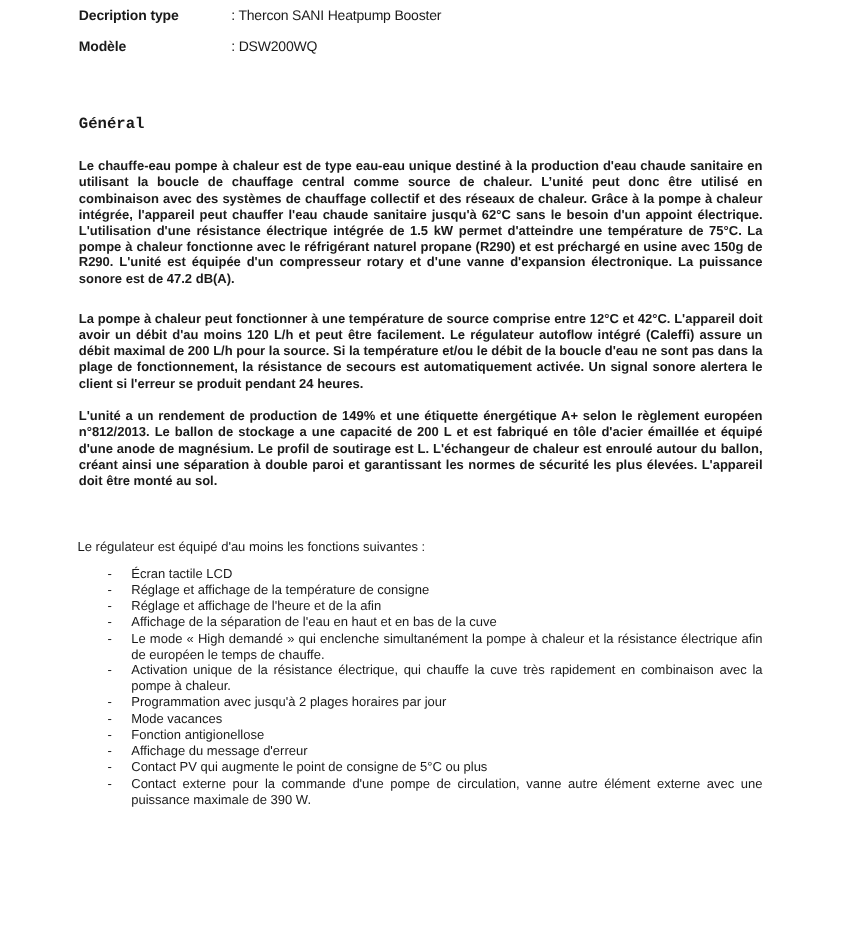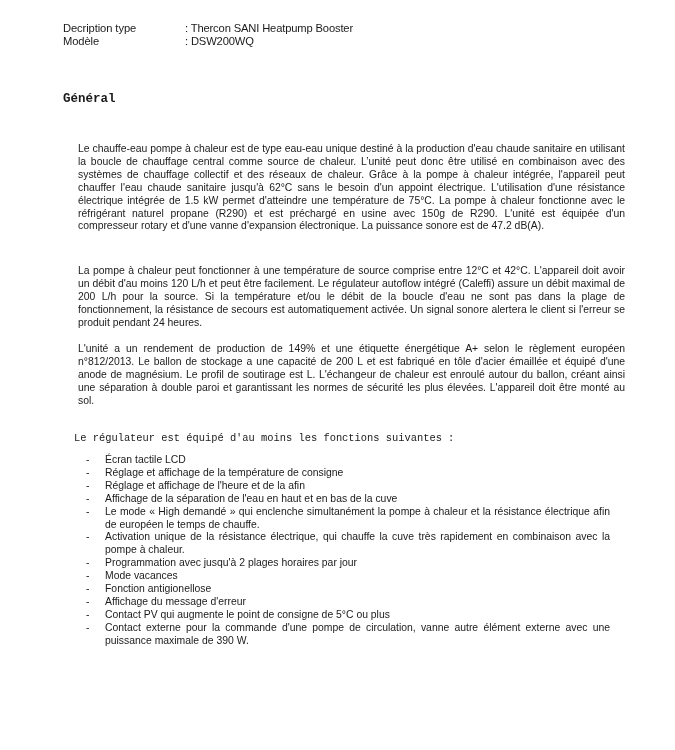--- a/index.html
+++ b/index.html
@@ -26,23 +26,22 @@
       position: absolute;
       left: 63px;
       font-family: "Liberation Sans", sans-serif;
       font-size: 11.2px;
       line-height: 14px;
       white-space: nowrap;
     }
     .meta-label {
       display: inline-block;
       width: 122px;
-      font-weight: normal;
+      font-weight: bold;
       letter-spacing: -0.1px;
-      margin-top: 15px;
     }
     .meta-value {
       display: inline-block;
       letter-spacing: -0.15px;
     }
     .section-title {
       position: absolute;
       left: 63px;
       top: 92px;
       font-family: Liberation Mono, monospace;
@@ -51,27 +50,28 @@
       line-height: 15px;
     }
     .para {
       position: absolute;
       left: 63px;
       width: 547px;
       font-family: "Liberation Sans", sans-serif;
       font-size: 10.4px;
       line-height: 12.9px;
       text-align: justify;
-      margin: 15px;
+      margin: 0;
+      font-weight: bold;
     }
     .intro-list {
       position: absolute;
-      left: 74px;
+      left: 62px;
       top: 432px;
-      font-family: Liberation Mono, monospace;
+      font-family: Liberation Sans, sans-serif;
       font-size: 10.4px;
       line-height: 13px;
       text-align: center;
     }
     .func-list {
       position: absolute;
       left: 86px;
       top: 454px;
       width: 524px;
       margin: 0;
@@ -93,21 +93,21 @@
     }
   </style>
 </head>
 <body>
 
 <div class="page">
 
   <div class="meta-row" style="top:6px;">
     <span class="meta-label">Decription  type</span><span class="meta-value">: Thercon SANI Heatpump Booster</span>
   </div>
-  <div class="meta-row" style="top:19px;">
+  <div class="meta-row" style="top:31px;">
     <span class="meta-label">Modèle</span><span class="meta-value">: DSW200WQ</span>
   </div>
 
   <div class="section-title">Général</div>
 
   <p class="para" style="top:128px;">Le chauffe-eau pompe à chaleur est de type eau-eau unique destiné à la production d'eau chaude sanitaire en utilisant la boucle de chauffage central comme source de chaleur. L’unité peut donc être utilisé en combinaison avec des systèmes de chauffage collectif et des réseaux de chaleur. Grâce à la pompe à chaleur intégrée, l'appareil peut chauffer l'eau chaude sanitaire jusqu'à 62°C sans le besoin d'un appoint électrique. L'utilisation d'une résistance électrique intégrée de 1.5 kW permet d'atteindre une température de 75°C. La pompe à chaleur fonctionne avec le réfrigérant naturel propane (R290) et est préchargé en usine avec 150g de R290. L'unité est équipée d'un compresseur rotary et d'une vanne d'expansion électronique. La puissance sonore est de 47.2 dB(A).</p>
   <p class="para" style="top:250px;">La pompe à chaleur peut fonctionner à une température de source comprise entre 12°C et 42°C. L'appareil doit avoir un débit d'au moins 120 L/h et peut être facilement. Le régulateur autoflow intégré (Caleffi) assure un débit maximal de 200 L/h pour la source. Si la température et/ou le débit de la boucle d'eau ne sont pas dans la plage de fonctionnement, la résistance de secours est automatiquement activée. Un signal sonore alertera le client si l'erreur se produit pendant 24 heures.</p>
   <p class="para" style="top:328px;">L'unité a un rendement de production de 149% et une étiquette énergétique A+ selon le règlement européen n°812/2013. Le ballon de stockage a une capacité de 200 L et est fabriqué en tôle d'acier émaillée et équipé d'une anode de magnésium. Le profil de soutirage est L. L'échangeur de chaleur est enroulé autour du ballon, créant ainsi une séparation à double paroi et garantissant les normes de sécurité les plus élevées. L'appareil doit être monté au sol.</p>
 
   <div class="intro-list">Le régulateur est équipé d'au moins les fonctions suivantes :</div>

